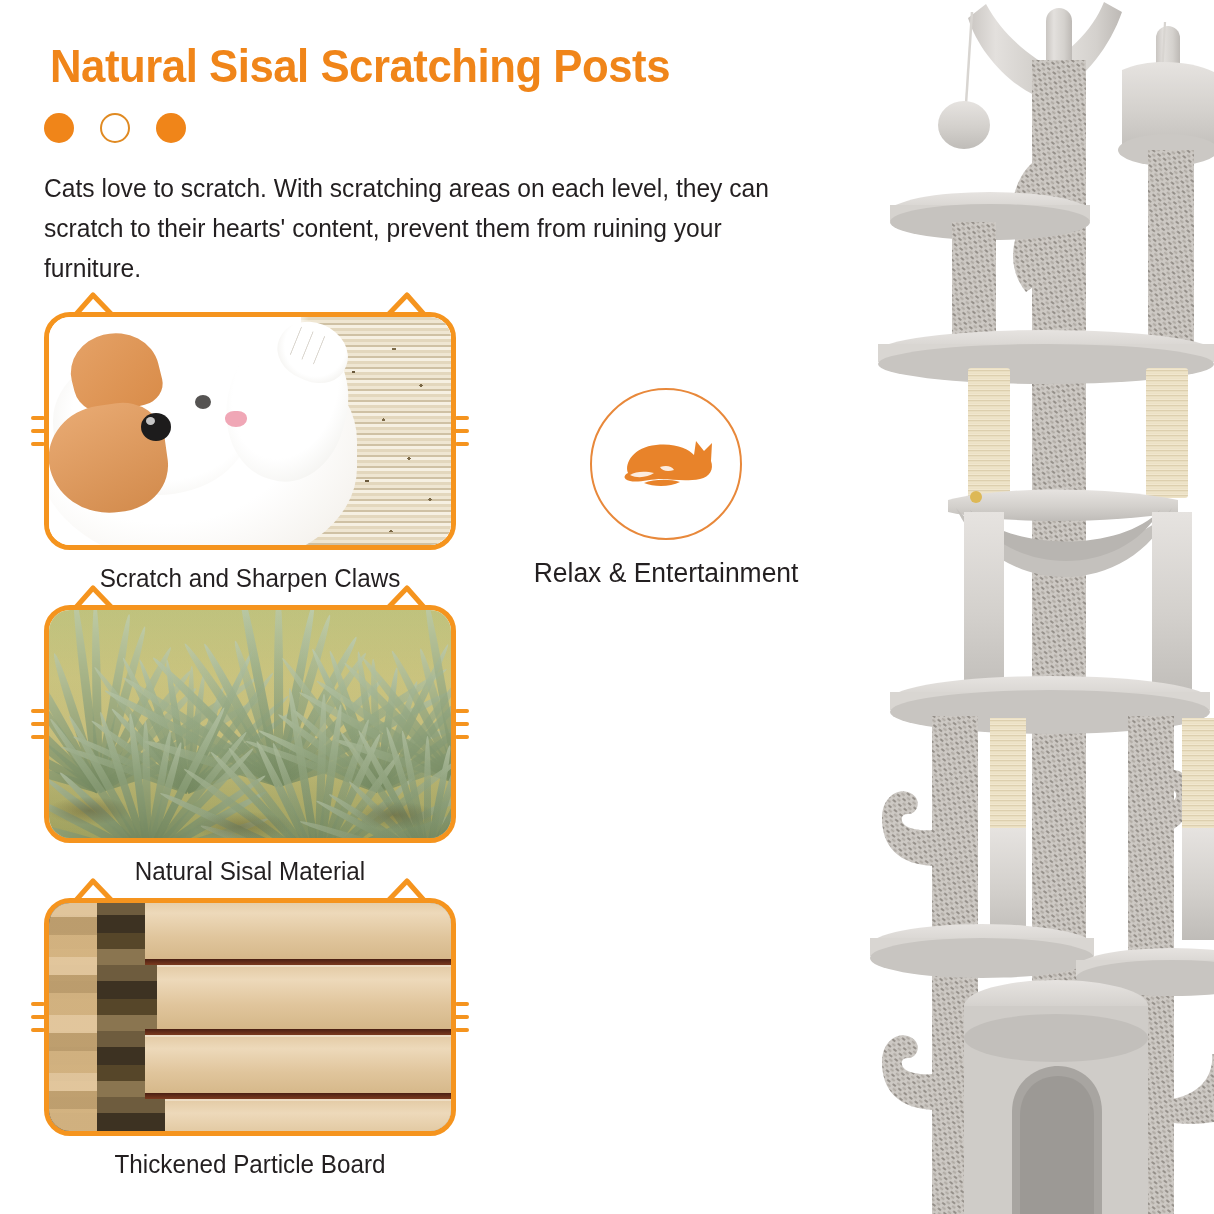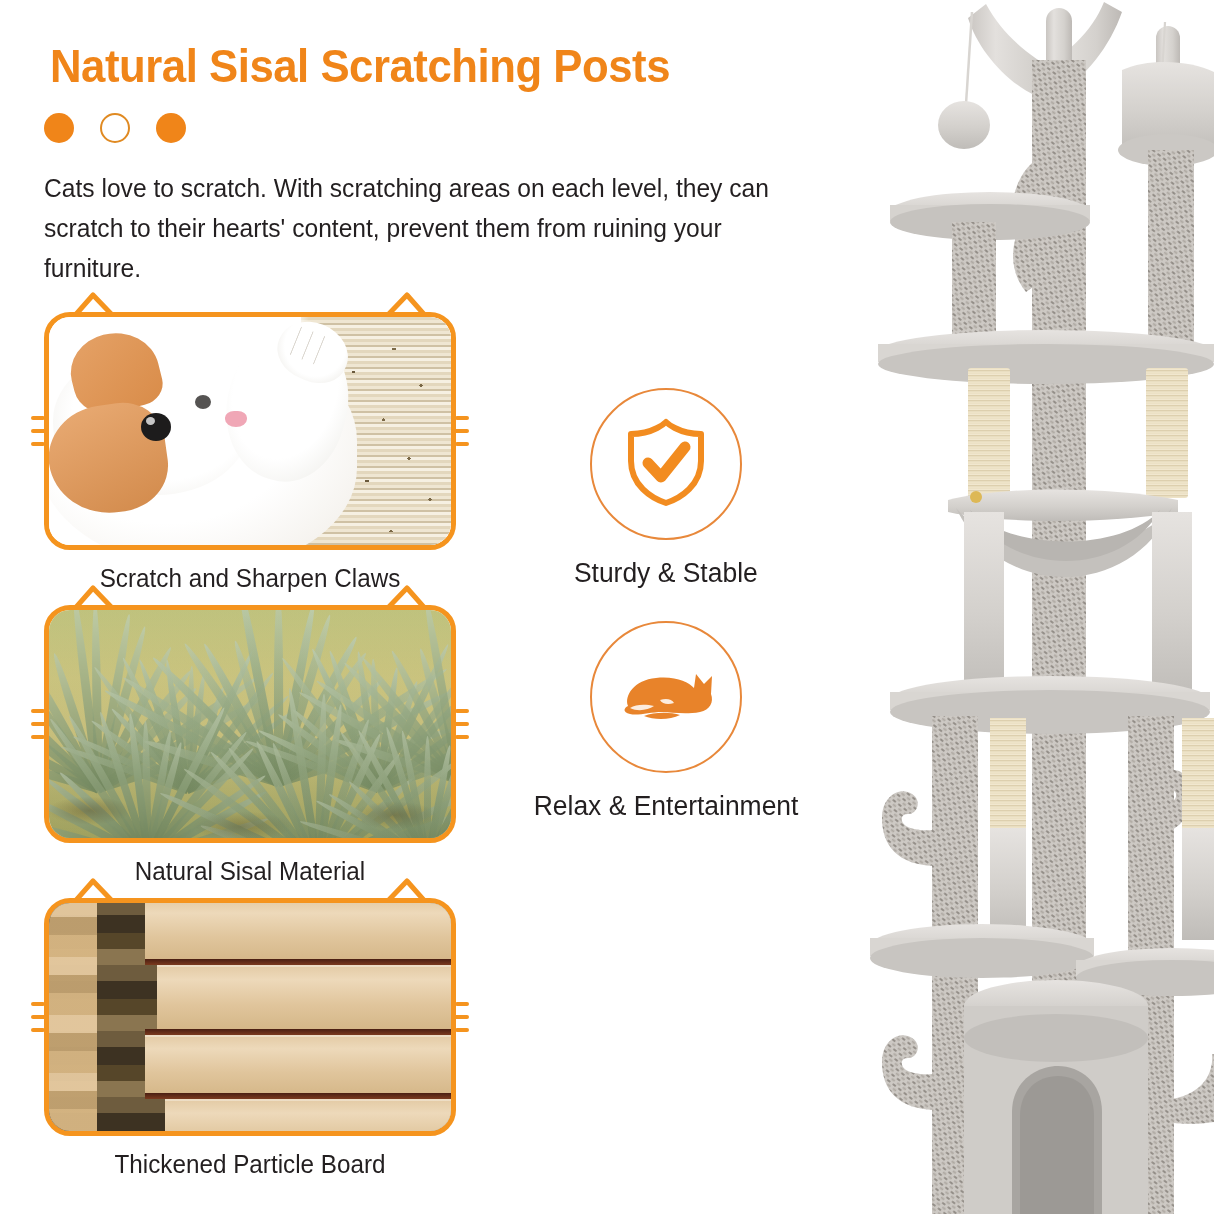--- a/index.html
+++ b/index.html
@@ -494,31 +494,20 @@
             </div>
           </div>
         </div>
         <div class="caption">Thickened Particle Board</div>
       </div>
 
     </div>
 
     <div class="features">
 
-      <div class="feature">
-        <div class="fcircle">
-          <span>
-            <svg width="86" height="90" viewBox="0 0 86 90">
-              <path d="M43 5 C43 5 31 17 8 17 L8 44 C8 68 28 81 43 86 C58 81 78 68 78 44 L78 17 C55 17 43 5 43 5 Z" fill="none" stroke="#F28C20" stroke-width="6" stroke-linejoin="round"></path>
-              <path d="M25 46 L38 60 L62 30" fill="none" stroke="#F28C20" stroke-width="11" stroke-linecap="round" stroke-linejoin="round"></path>
-            </svg>
-          </span>
-        </div>
-        <div class="flabel">Sturdy &amp; Stable</div>
-      </div>
 
 
       <div class="feature">
         <div class="fcircle">
           <span>
             <svg width="104" height="70" viewBox="0 0 104 70">
               <path d="M14 46 C10 36 20 20 42 18 C62 16 74 22 80 28
                        L82 14 L90 24 L98 16 L97 34 C100 42 96 50 86 52
                        C70 55 58 52 48 52 C36 52 24 56 16 54 C8 52 10 48 14 46 Z" fill="#E8832A"></path>
               <path d="M16 48 C22 44 32 44 40 46 C34 50 24 52 16 48 Z" fill="#ffffff" opacity="0.85"></path>

